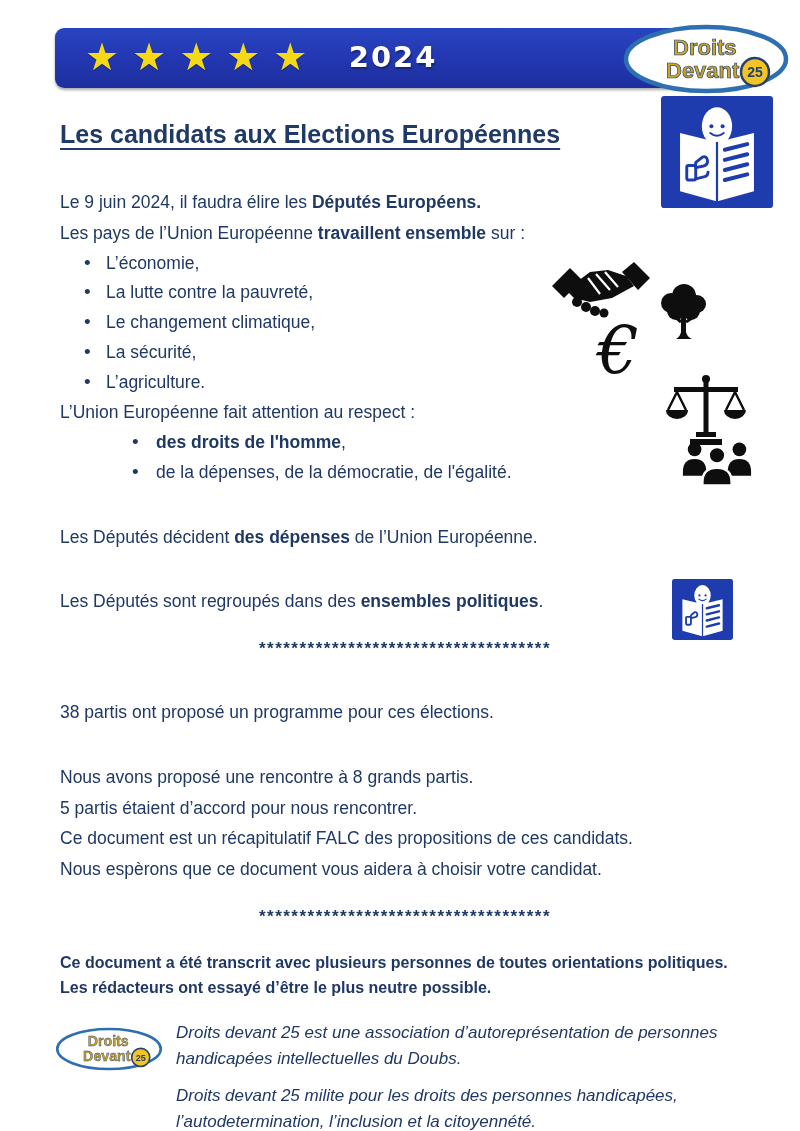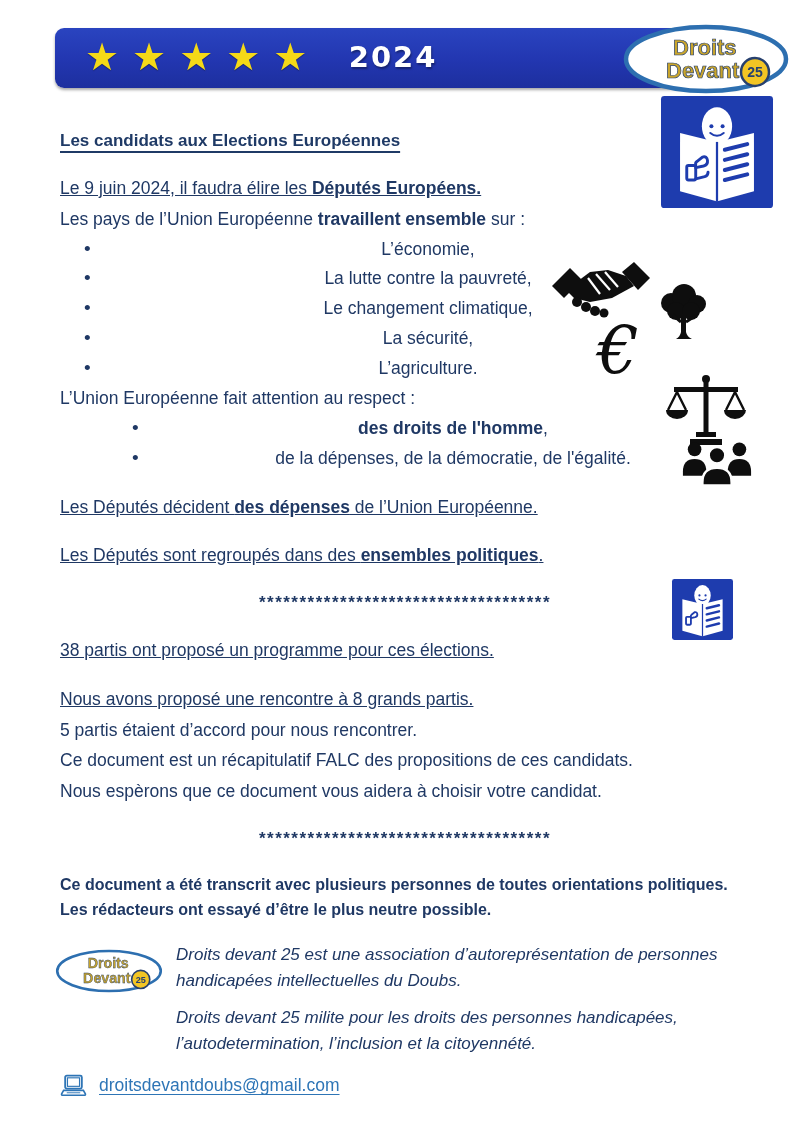--- a/index.html
+++ b/index.html
@@ -36,26 +36,26 @@
   .icon-handshake { position:absolute; left:550px; top:260px; width:102px; height:64px; }
   .icon-tree      { position:absolute; left:650px; top:284px; width:66px;  height:58px; }
   .icon-euro      { position:absolute; left:597px; top:318px; font-family:"DejaVu Serif", serif; font-style:italic; font-size:66px; color:#0e0e0e; line-height:1; }
   .icon-scales    { position:absolute; left:664px; top:374px; width:84px;  height:76px; }
   .icon-people    { position:absolute; left:680px; top:440px; width:74px;  height:46px; }
   .icon-handshake svg,.icon-tree svg,.icon-scales svg,.icon-people svg { width:100%; height:100%; display:block; }
 
   
   .content { margin:0 50px 0 60px; }
   .title {
-    margin-top:43px; font-size:17px; font-weight:bold; color:#1f3a66;
+    margin-top:32px; font-size:25px; font-weight:bold; color:#1f3a66;
     text-decoration:underline; text-underline-offset:5px; text-decoration-thickness:2px;
   }
   .content p { font-size:17.5px; line-height:1.3; margin-top:8px; }
-  p.gap-lg { margin-top:26px;text-decoration:underline; }
-  ul.plain { list-style:none; margin-top:4px;text-align:center; }
+  p.gap-lg { margin-top:42px; }
+  ul.plain { list-style:none; margin-top:4px; }
   ul.plain li { position:relative; padding-left:46px; margin-top:7px; font-size:17.5px; line-height:1.3; }
   ul.plain li::before { content:"•"; position:absolute; left:24px; top:-1px; font-size:19px; }
   ul.indent2 li { padding-left:96px; }
   ul.indent2 li::before { left:72px; }
   .separator { text-align:center; font-weight:bold; font-size:17px; letter-spacing:1.5px; margin-top:26px; color:#1f3864; }
   .small-para { font-size:16px !important; line-height:1.55 !important; margin-top:24px !important; max-width:720px;font-weight:bold; }
 
   
   .assoc { display:flex; align-items:flex-start; gap:12px; margin-top:8px; }
   .assoc-logo { width:110px; height:54px; flex:none; margin:14px 0 0 -6px; }

